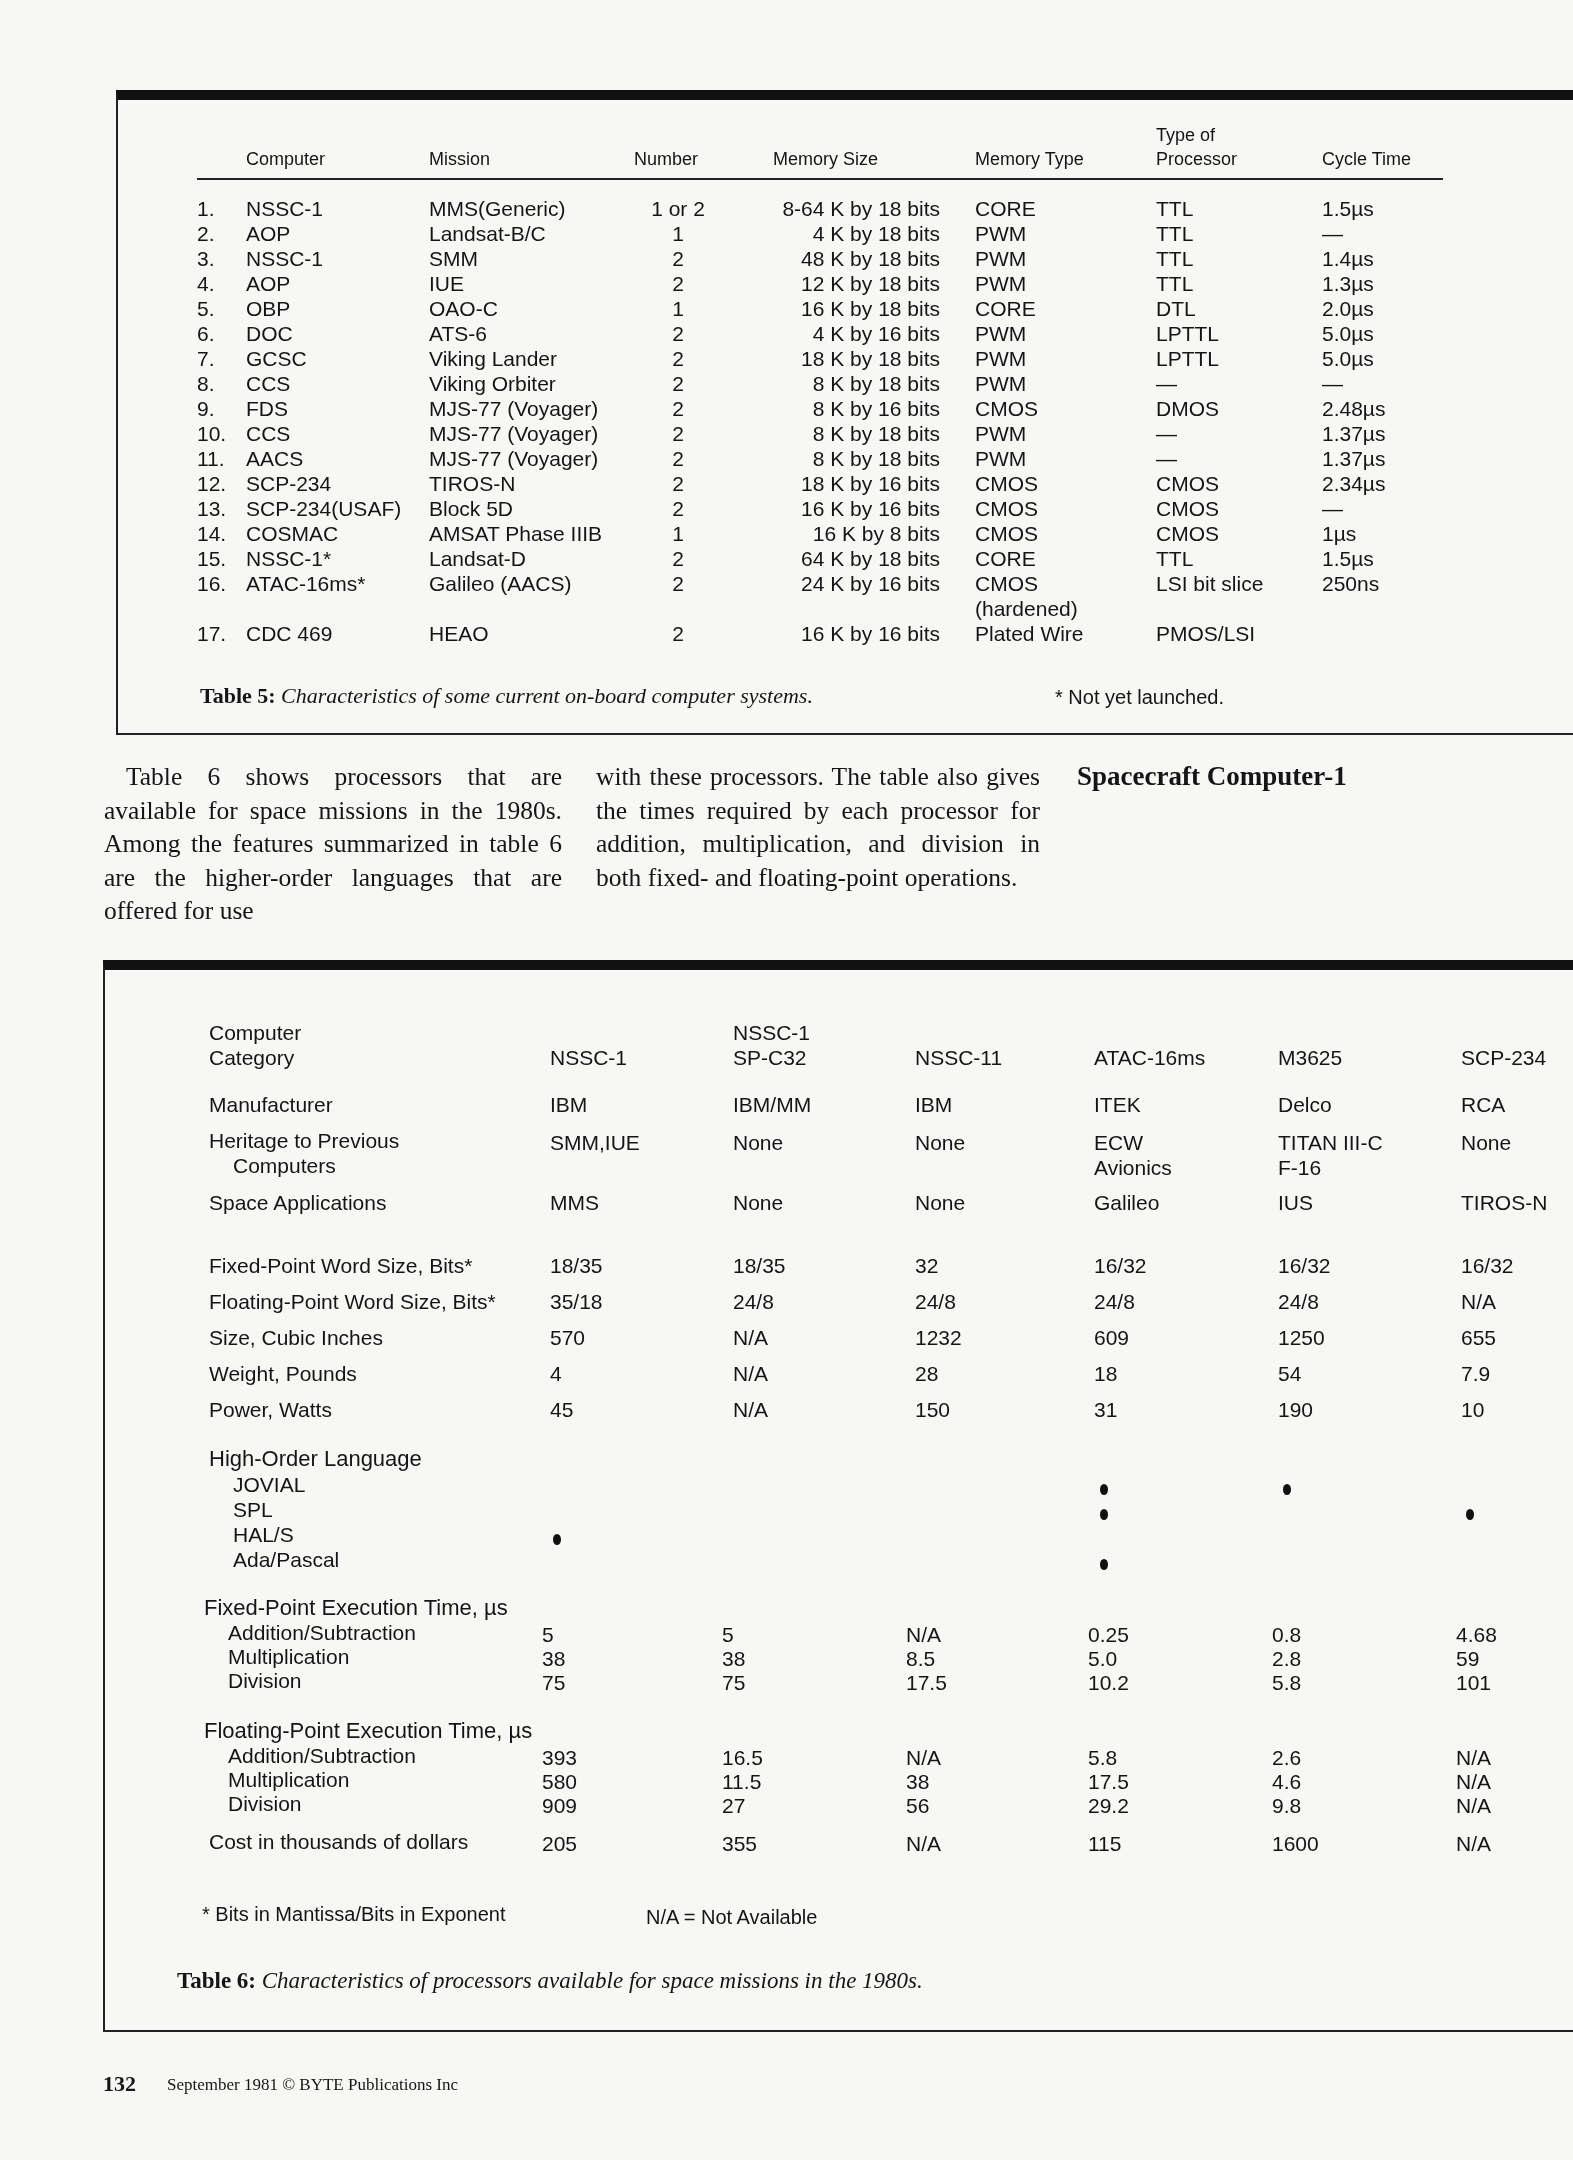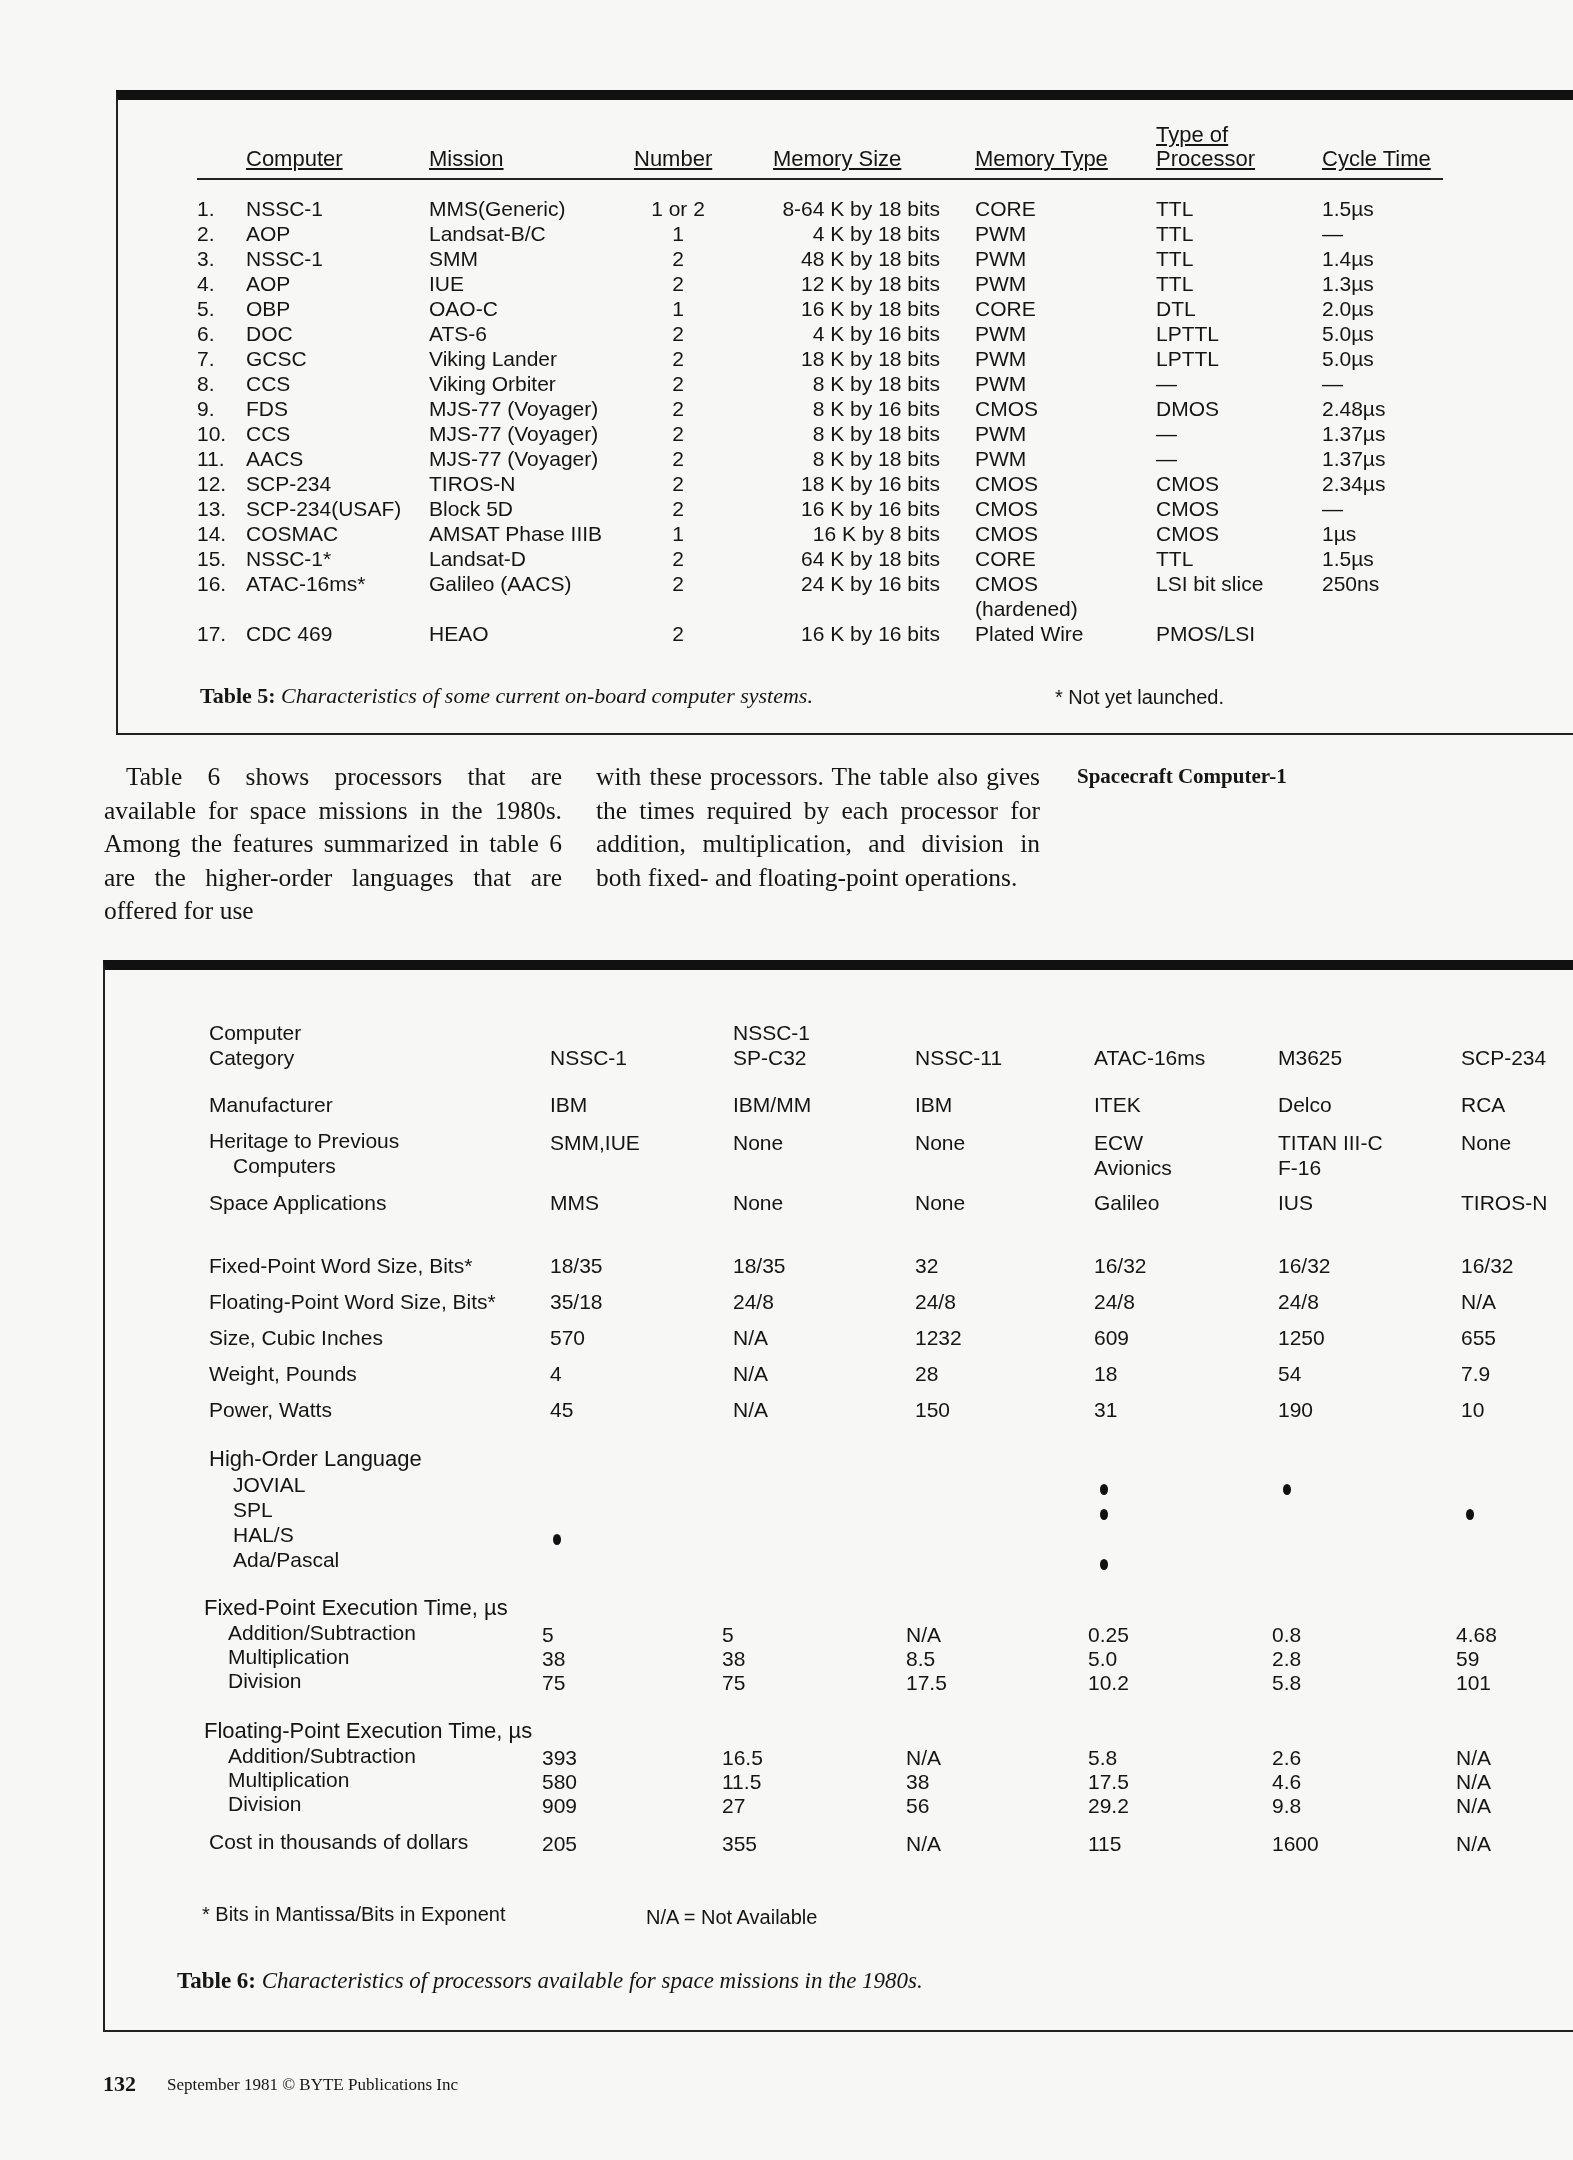--- a/index.html
+++ b/index.html
@@ -10,21 +10,21 @@
   }
   .abs { position: absolute; }
   .serif { font-family: "Liberation Serif", "DejaVu Serif", serif; }
 
   
   #t5-box {
     left: 116px; top: 90px; width: 1460px; height: 645px;
     border-top: 10px solid #111; border-left: 2px solid #222; border-bottom: 2px solid #222;
     box-sizing: border-box;
   }
-  .t5-head { position: absolute; font-size: 22px; line-height: 26px; text-decoration: underline; }
+  .t5-head { position: absolute; font-size: 18px; line-height: 26px; }
   #t5-rule { position: absolute; left: 197px; top: 178px; width: 1246px; height: 2px; background: #222; }
   .t5-row { position: absolute; left: 0; width: 1573px; height: 25px; font-size: 21px; line-height: 25px; }
   .t5-row span { position: absolute; white-space: nowrap; }
   .c-num { left: 197px; }
   .c-comp { left: 246px; }
   .c-mis { left: 429px; }
   .c-n { left: 640px; width: 76px; text-align: center; }
   .c-mem { left: 740px; width: 200px; text-align: right; }
   .c-mt { left: 975px; }
   .c-pt { left: 1156px; }
@@ -33,21 +33,21 @@
   #t5-caption b { font-weight: bold; }
   #t5-caption i { font-style: italic; }
   #t5-note { left: 1055px; top: 686px; font-size: 20px; }
 
   
   .col { position: absolute; top: 760px; font-size: 25.5px; line-height: 33.5px; text-align: justify; text-align-last: justify; }
   .col p { margin: 0; }
   #col1 { left: 104px; width: 458px; text-indent: 22px; }
   #col2 { left: 596px; width: 444px; }
   #col3 { left: 1077px; width: 450px; }
-  #col3 h3 { margin: 0; font-size: 21px; line-height: 33.5px; font-weight: bold; text-align: left; text-align-last: left; }
+  #col3 h3 { margin: 0; font-size: 27px; line-height: 33.5px; font-weight: bold; text-align: left; text-align-last: left; }
   #col3 p { text-indent: 22px; }
   .last-line-left { text-align-last: left; }
 
   
   #t6-box {
     left: 103px; top: 960px; width: 1473px; height: 1072px;
     border-top: 10px solid #111; border-left: 2px solid #222; border-bottom: 2px solid #222;
     box-sizing: border-box;
   }
   .t6 { position: absolute; font-size: 21px; line-height: 25px; white-space: nowrap; }

